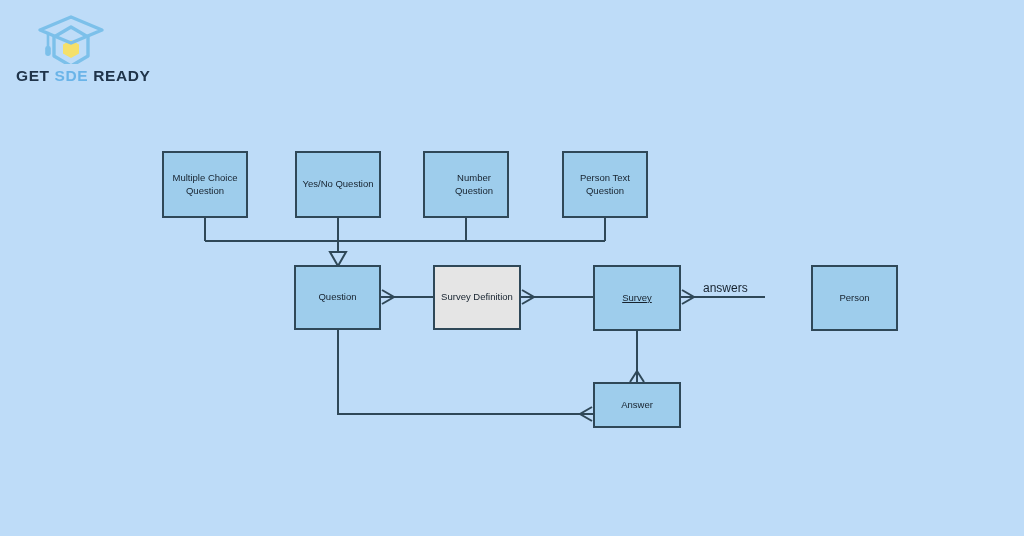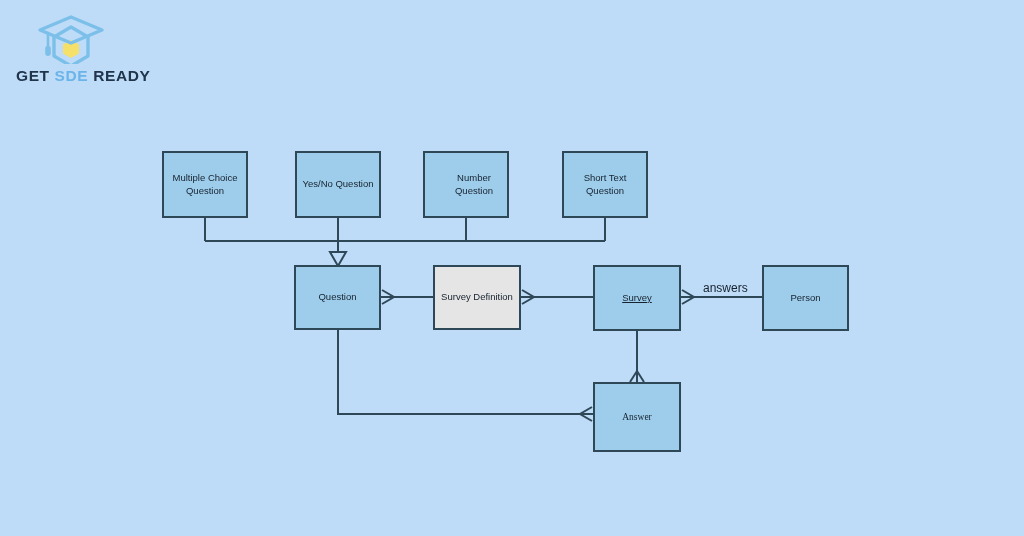--- a/index.html
+++ b/index.html
@@ -160,45 +160,45 @@
         <span>Yes/No Question</span>
       </div>
     </div>
     <div class="node" style="left: 423px; top: 151px; width: 86px; height: 67px; background: rgb(158, 205, 236); border-color: rgb(47, 72, 88); padding-left: 20px;">
       <div>
         <span>Number Question</span>
       </div>
     </div>
     <div class="node" style="left: 562px; top: 151px; width: 86px; height: 67px; background: rgb(158, 205, 236); border-color: rgb(47, 72, 88);">
       <div>
-        <span>Short Text</span>
+        <span>Person Text</span>
         <span>Question</span>
       </div>
     </div>
     <div class="node" style="left: 294px; top: 265px; width: 87px; height: 65px; background: rgb(158, 205, 236); border-color: rgb(47, 72, 88);">
       <div>
         <span>Question</span>
       </div>
     </div>
     <div class="node" style="left: 433px; top: 265px; width: 88px; height: 65px; background: #e5e5e5; border-color: rgb(47, 72, 88);">
       <div>
         <span>Survey Definition</span>
       </div>
     </div>
     <div class="node" style="left: 593px; top: 265px; width: 88px; height: 66px; background: rgb(158, 205, 236); border-color: rgb(47, 72, 88); text-decoration: underline;">
       <div>
         <span>Survey</span>
       </div>
     </div>
-    <div class="node" style="left: 762px; top: 265px; width: 87px; height: 66px; background: rgb(158, 205, 236); border-color: rgb(47, 72, 88);">
+    <div class="node" style="left: 811px; top: 265px; width: 87px; height: 66px; background: rgb(158, 205, 236); border-color: rgb(47, 72, 88);">
       <div>
         <span>Person</span>
       </div>
     </div>
-    <div class="node" style="left: 593px; top: 382px; width: 88px; height: 70px; background: rgb(158, 205, 236); border-color: rgb(47, 72, 88); font-family: Liberation Serif, serif;">
+    <div class="node" style="left: 593px; top: 382px; width: 88px; height: 46px; background: rgb(158, 205, 236); border-color: rgb(47, 72, 88);">
       <div>
         <span>Answer</span>
       </div>
     </div>
   </div>
 
 <div id="edge-labels">
     <div class="edge-label" style="left: 703px; top: 281px;">answers</div>
   </div>
 

